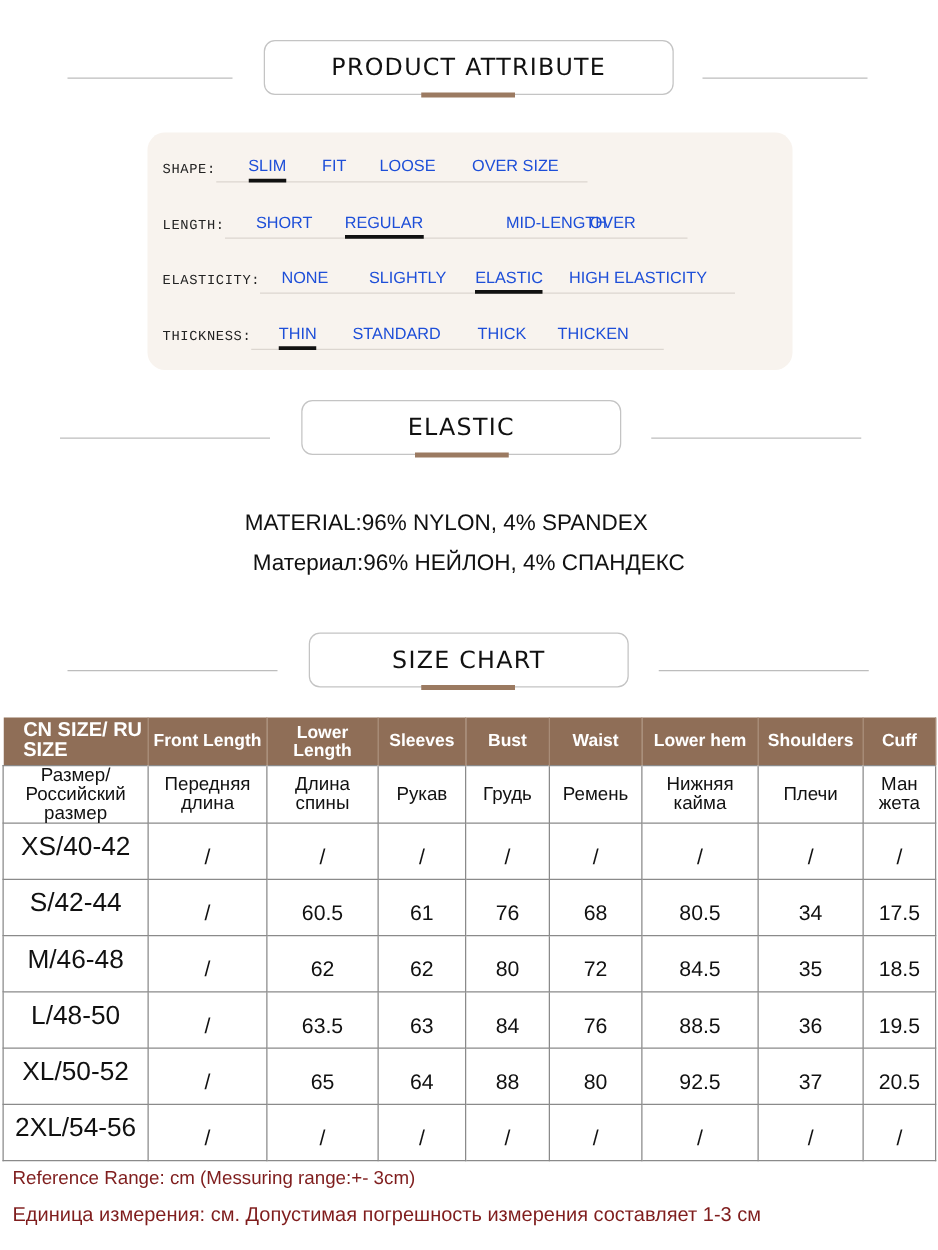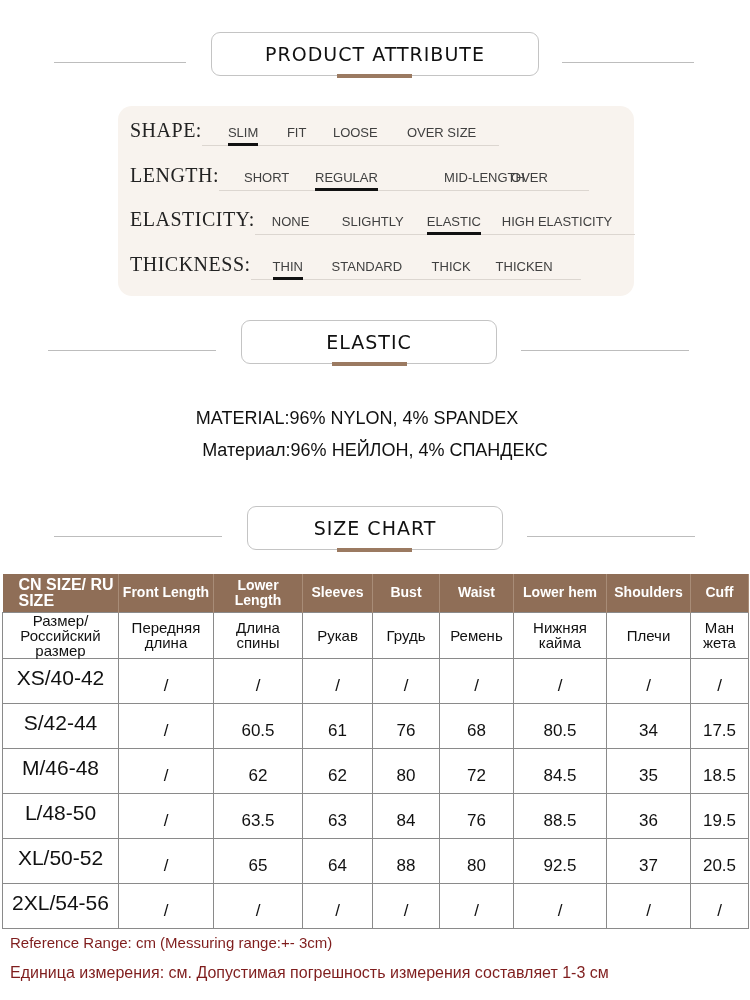--- a/index.html
+++ b/index.html
@@ -23,26 +23,26 @@
   #title-attr .rule.r { left: 562px; width: 132px; }
   #title-attr .pill { left: 211px; width: 328px; }
   #title-attr .accent { left: 337px; width: 75px; }
 
   .attr-panel {
     position: absolute; left: 118px; top: 106px; width: 516px; height: 190px;
     background: #f8f3ee; border-radius: 14px;
   }
   .attr-row { position: absolute; left: 12px; height: 30px; display: flex; align-items: flex-end; }
   .attr-row .label {
-    font-family: Liberation Serif, serif; font-size: 20px; color: #222; letter-spacing: 0.5px;
+    font-family: Liberation Mono, monospace; font-size: 11px; color: #222; letter-spacing: 0.5px;
     white-space: nowrap; padding-bottom: 4px;
   }
   .attr-row .opts { position: relative; height: 30px; border-bottom: 1px solid #dcd6d0; }
   .attr-row .opt {
-    position: absolute; bottom: 5px; font-size: 13px; color: #404040; white-space: nowrap;
+    position: absolute; bottom: 5px; font-size: 13px; color: #1d4ed8; white-space: nowrap;
     font-family: "Liberation Sans", sans-serif;
   }
   .attr-row .opt.sel::after {
     content: ""; position: absolute; left: 0; right: 0; bottom: -6px; height: 3px; background: #111;
   }
 
   #title-mat { top: 320px; }
   #title-mat .rule.l { left: 48px; width: 168px; }
   #title-mat .rule.r { left: 521px; width: 168px; }
   #title-mat .pill { left: 241px; width: 256px; }

